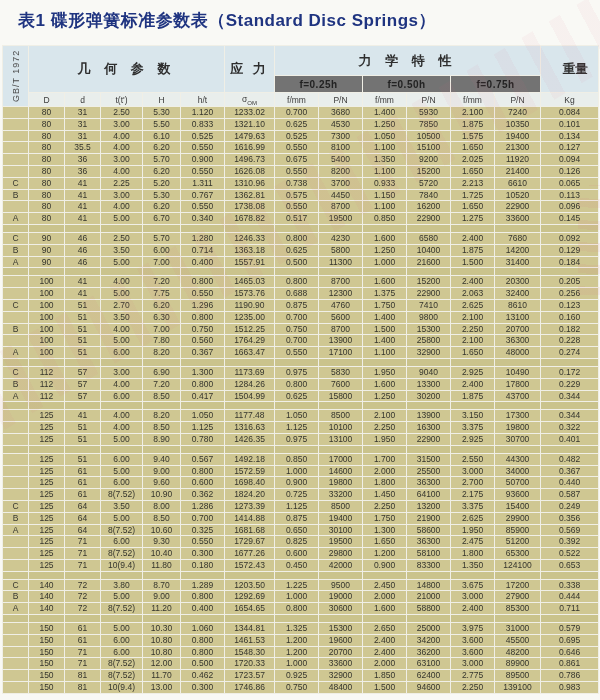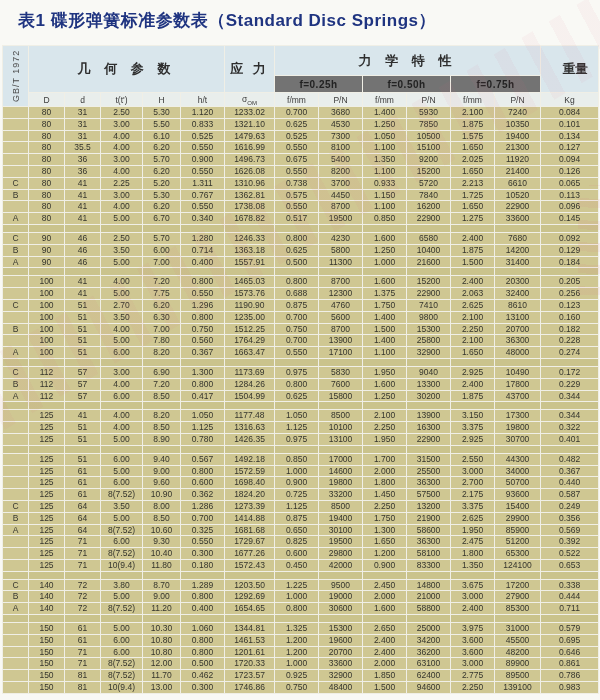--- a/index.html
+++ b/index.html
@@ -659,21 +659,21 @@
         <td class="lbl"></td>
         <td>125</td>
         <td>61</td>
         <td>8(7.52)</td>
         <td>10.90</td>
         <td>0.362</td>
         <td>1824.20</td>
         <td>0.725</td>
         <td>33200</td>
         <td>1.450</td>
-        <td>57500</td>
+        <td>64100</td>
         <td>2.175</td>
         <td>93600</td>
         <td>0.587</td>
       </tr>
       <tr>
         <td class="lbl">C</td>
         <td>125</td>
         <td>64</td>
         <td>3.50</td>
         <td>8.00</td>
@@ -879,21 +879,21 @@
         <td>45500</td>
         <td>0.695</td>
       </tr>
       <tr>
         <td class="lbl"></td>
         <td>150</td>
         <td>71</td>
         <td>6.00</td>
         <td>10.80</td>
         <td>0.800</td>
-        <td>1201.61</td>
+        <td>1548.30</td>
         <td>1.200</td>
         <td>20700</td>
         <td>2.400</td>
         <td>36200</td>
         <td>3.600</td>
         <td>48200</td>
         <td>0.646</td>
       </tr>
       <tr>
         <td class="lbl"></td>

